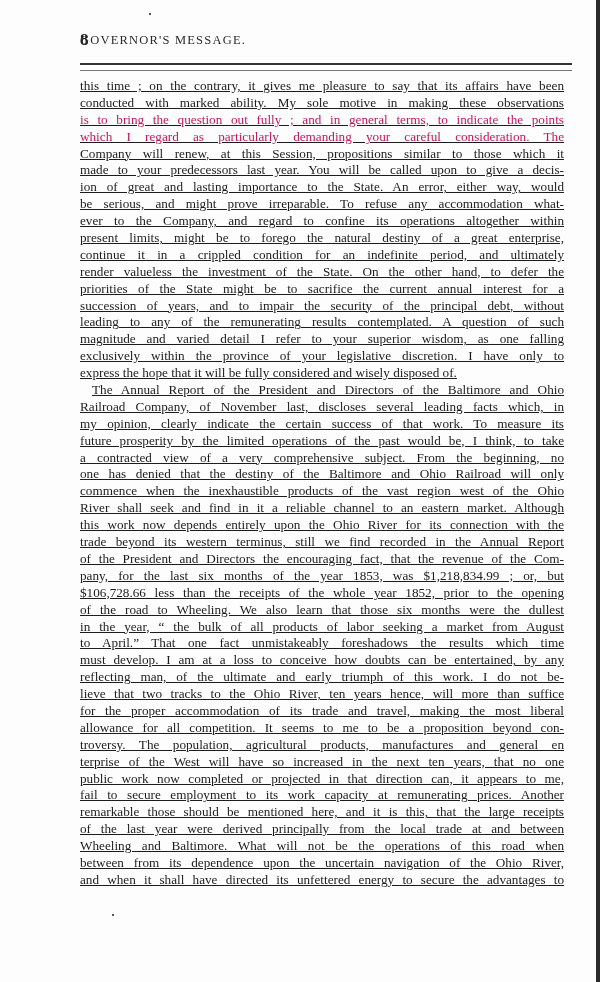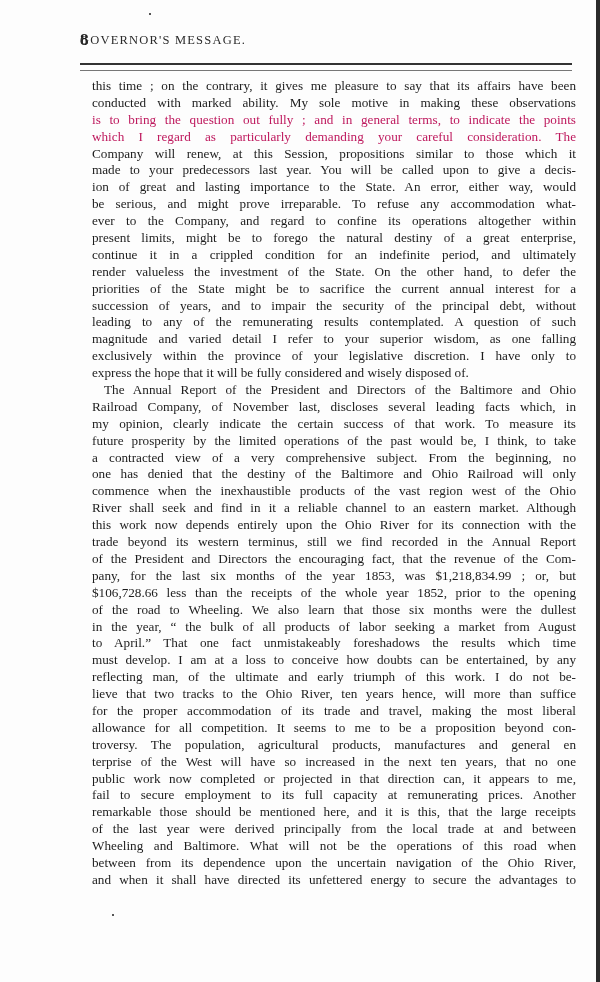--- a/index.html
+++ b/index.html
@@ -55,26 +55,27 @@
     .rule {
       position: absolute;
       left: 80px; top: 63px;
       width: 492px;
       height: 5px;
       border-top: 2px solid #333;
       border-bottom: 1px solid #777;
     }
     .body-text {
       position: absolute;
-      left: 92px; top: 78px;
+      left: 80px; top: 78px;
       width: 484px;
       font-size: 13.2px;
       line-height: 16.9px;
       text-align: justify;
       color: #1c1c1c;
+      text-decoration: underline;
     }
     .line {
       display: block;
       text-align: justify;
       text-align-last: justify;
       white-space: nowrap;
       height: 16.9px;
       overflow: visible;
     }
     .line.last {
@@ -141,21 +142,21 @@
       <span class="line">in the year, “ the bulk of all products of labor seeking a market from August</span>
       <span class="line">to April.”   That one fact unmistakeably foreshadows the results which time</span>
       <span class="line">must develop.   I am at a loss to conceive how doubts can be entertained, by any</span>
       <span class="line">reflecting man, of the ultimate and early triumph of this work.   I do not be-</span>
       <span class="line">lieve that two tracks to the Ohio River, ten years hence, will more than suffice</span>
       <span class="line">for the proper accommodation of its trade and travel, making the most liberal</span>
       <span class="line">allowance for all competition.   It seems to me to be a proposition beyond con-</span>
       <span class="line">troversy.   The population, agricultural products, manufactures and general en</span>
       <span class="line">terprise of the West will have so increased in the next ten years, that no one</span>
       <span class="line">public work now completed or projected in that direction can, it appears to me,</span>
-      <span class="line">fail to secure employment to its full capacity at remunerating prices.   Another</span>
+      <span class="line">fail to secure employment to its work capacity at remunerating prices.   Another</span>
       <span class="line">remarkable those should be mentioned here, and it is this, that the large receipts</span>
       <span class="line">of the last year were derived principally from the local trade at and between</span>
       <span class="line">Wheeling and Baltimore.   What will not be the operations of this road when</span>
       <span class="line">between from its dependence upon the uncertain navigation of the Ohio River,</span>
       <span class="line">and when it shall have directed its unfettered energy to secure the advantages to</span>
     </div>
   </div>
 </div>
 
 </body></html>

